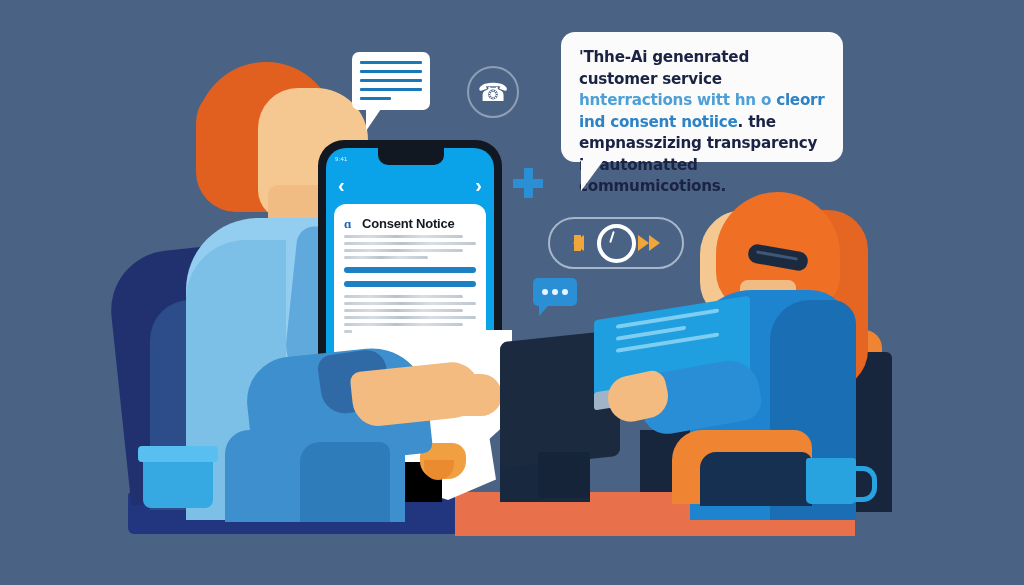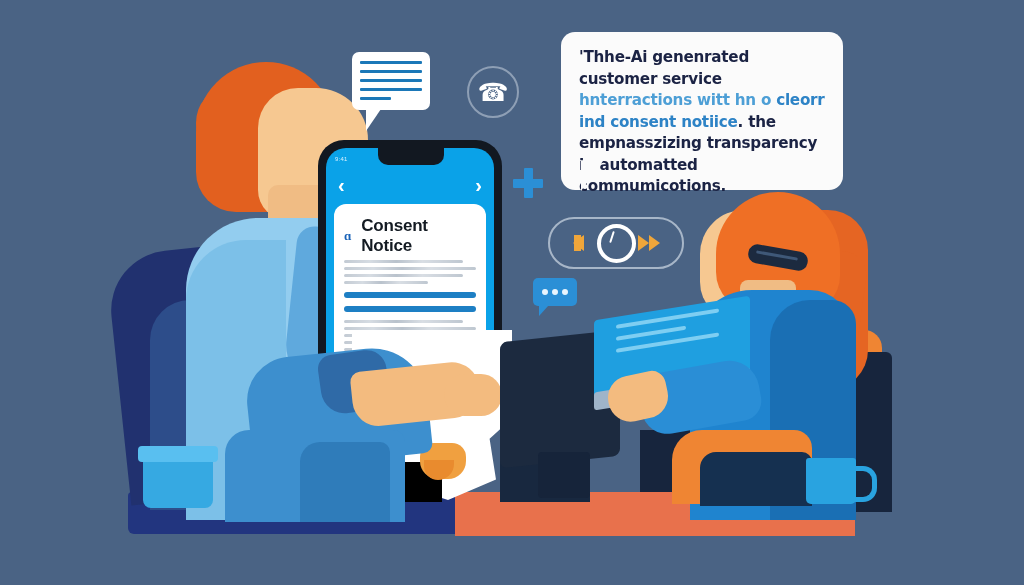--- a/index.html
+++ b/index.html
@@ -129,21 +129,21 @@
   }
   .card-head{
     display:flex;align-items:center;gap:5px;
     padding:12px 10px 0 10px;
   }
   .card-logo{
     width:13px;height:14px;color:#1a63b8;font-size:13px;font-weight:bold;
     font-family:"Liberation Serif",serif;line-height:1;
   }
   .card-title{
-    font-size:17px;font-weight:bold;color:#131a22;letter-spacing:-.2px;
+    font-size:13px;font-weight:bold;color:#131a22;letter-spacing:-.2px;
   }
   .blur-line{
     height:3px;margin:4px 10px;border-radius:2px;
     background:linear-gradient(90deg,#b9c2cc 0%,#cfd6de 22%,#aeb8c4 44%,#d3d9e0 66%,#b4bec9 100%);
     filter:blur(.4px);opacity:.85;
   }
   .blur-line.short{width:55%;}
   .blur-line.mid{width:78%;}
   .bar-blue{
     height:6px;margin:8px 10px;border-radius:3px;background:#1d7fc4;
@@ -244,21 +244,21 @@
   }
   .typing-bubble:after{
     content:"";position:absolute;left:6px;top:27px;
     border-left:0 solid transparent;border-right:10px solid transparent;
     border-top:11px solid #2b8fd6;
   }
   .dot{width:6px;height:6px;background:#e8f4fd;border-radius:50%;}
 
   
   .big-bubble{
-    position:absolute;left:561px;top:32px;width:282px;height:158px;
+    position:absolute;left:561px;top:32px;width:282px;height:130px;
     background:#fbfbfb;border-radius:14px;
     padding:15px 16px 0 18px;box-sizing:border-box;
   }
   .big-bubble:after{
     content:"";position:absolute;left:20px;top:129px;
     border-left:0 solid transparent;border-right:22px solid transparent;
     border-top:30px solid #fbfbfb;
   }
   .bb-text{
     font-size:15.2px;line-height:1.42;font-weight:bold;color:#1b2344;

